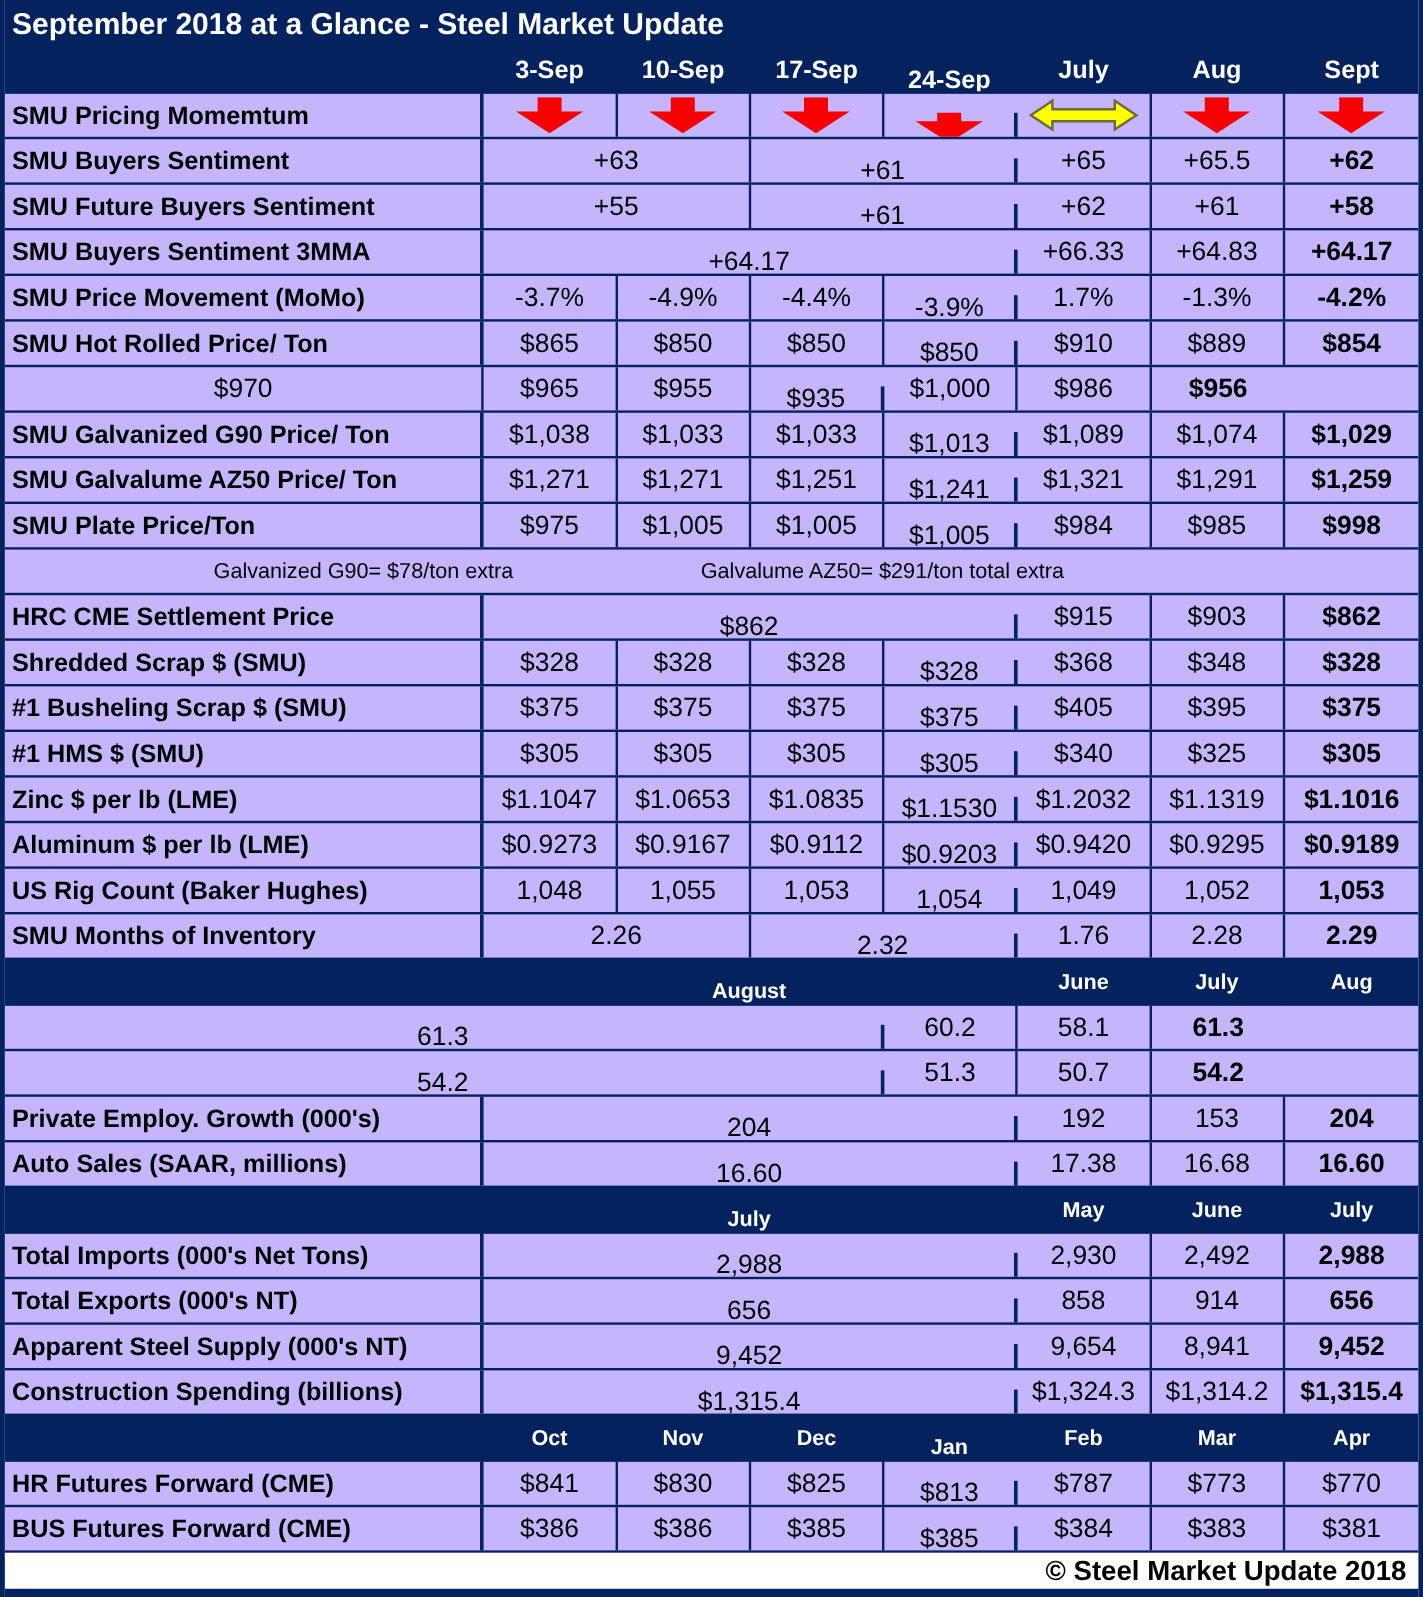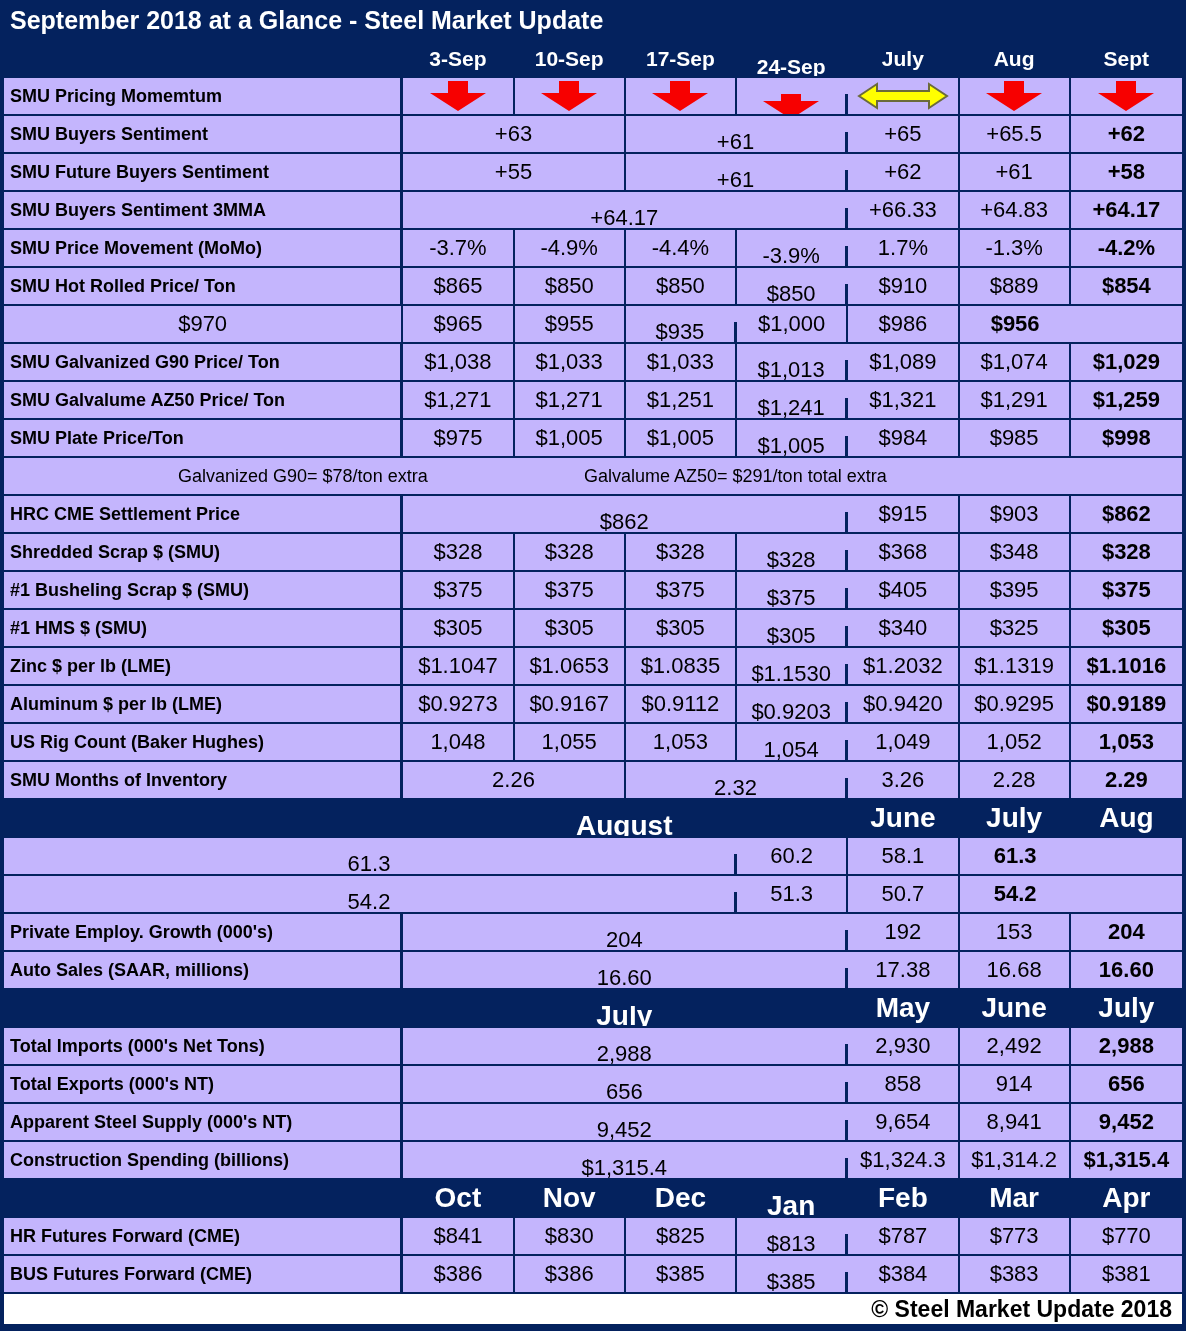--- a/index.html
+++ b/index.html
@@ -27,29 +27,29 @@
     grid-template-columns:402fr 112fr 112fr 112fr 112fr 112fr 112fr 112fr;
     height:38px;
     border-bottom:2px solid var(--navy);
   }
   .cell{
     display:flex;align-items:center;justify-content:center;
     border-right:2px solid var(--navy);
     font-size:22px;line-height:1;white-space:nowrap;overflow:hidden;
   }
   .cell:last-child{border-right:none;}
-  .label{justify-content:flex-start;padding-left:6px;font-weight:bold;font-size:18px;}
+  .label{justify-content:flex-start;padding-left:6px;font-weight:bold;font-size:21px;}
   .label,.sepL{border-right-width:3px;}
   .sep{border-right-width:3px;margin-top:16px;}
   .sp2{grid-column:span 2;}
   .sp4{grid-column:span 4;}
   .sp8{grid-column:span 8;}
   .b{font-weight:bold;}
   .band{background:var(--navy);}
-  .band .cell{color:#fff;font-weight:bold;font-size:28px;border-right-color:var(--navy);}
+  .band .cell{color:#fff;font-weight:bold;font-size:18px;border-right-color:var(--navy);}
   .hdr .cell{color:#fff;font-weight:bold;font-size:21px;}
   .noterow{position:relative;}
   .note{position:absolute;top:50%;transform:translateY(-50%);font-size:18px;white-space:nowrap;}
   .note1{left:174px;}
   .note2{left:580px;}
   .copyrow{
     height:30px;display:flex;align-items:center;justify-content:flex-end;
     padding-right:10px;font-weight:bold;font-size:23px;background:#fff;
   }
   .bottomstrip{height:7px;background:var(--navy);}
@@ -295,21 +295,21 @@
     <div class="cell sep">1,054</div>
     <div class="cell">1,049</div>
     <div class="cell">1,052</div>
     <div class="cell b">1,053</div>
   </div>
 
   <div class="row">
     <div class="cell label">SMU Months of Inventory</div>
     <div class="cell sp2">2.26</div>
     <div class="cell sp2 sep">2.32</div>
-    <div class="cell">3.26</div>
+    <div class="cell">1.76</div>
     <div class="cell">2.28</div>
     <div class="cell b">2.29</div>
   </div>
 
   <div class="row band">
     <div class="cell label"></div>
     <div class="cell sp4 sep">August</div>
     <div class="cell">June</div>
     <div class="cell">July</div>
     <div class="cell">Aug</div>

